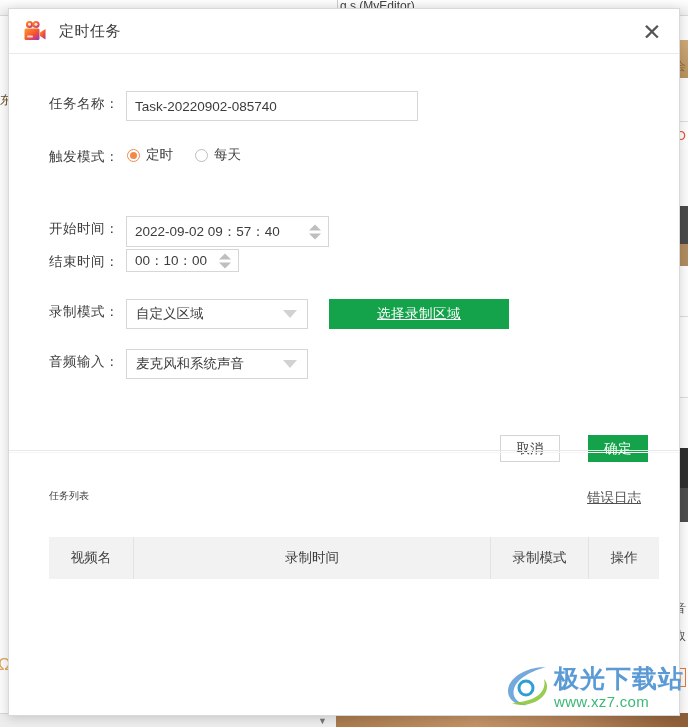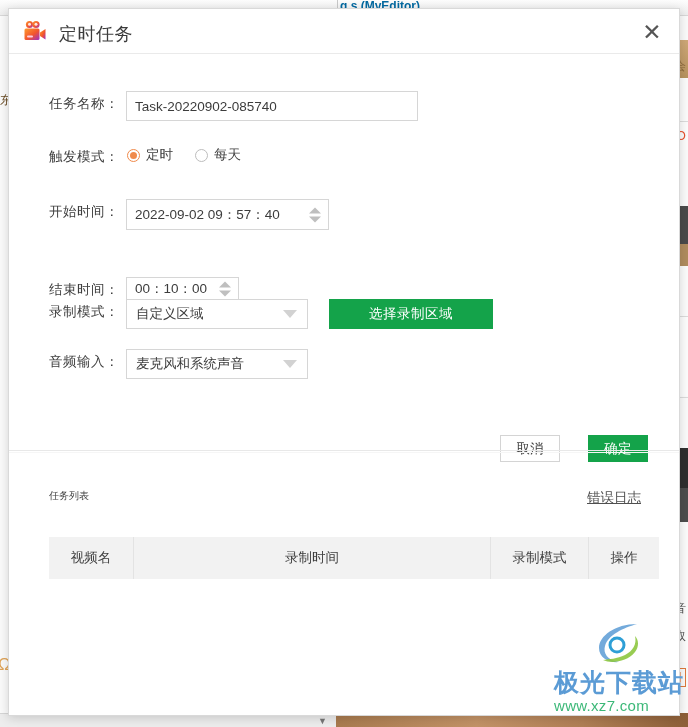--- a/index.html
+++ b/index.html
@@ -12,21 +12,21 @@
 
   
   #bg { position: absolute; inset: 0; background: #f2f2f2; z-index: 0; }
   .bg-topbar {
     position: absolute; left: 0; top: 0; width: 688px; height: 16px;
     background: linear-gradient(#fdfdfd, #eeeeee);
     border-bottom: 1px solid #d8d8d8;
   }
   .bg-toptitle {
     position: absolute; left: 340px; top: -1px;
-    font-size: 12px; color: #0369a1; white-space: nowrap; font-weight: bold;
+    font-size: 12px; color: #404040; white-space: nowrap;
   }
   .bg-vline { position: absolute; width: 1px; background: #c9c9c9; }
   .bg-hline { position: absolute; height: 1px; background: #dcdcdc; }
   .bg-redmark {
     position: absolute; left: 345px; top: 12px; width: 10px; height: 3px;
     background: #e8472c;
   }
   .bg-strip { position: absolute; right: 0; }
   .bg-leftedge {
     position: absolute; left: 0; top: 16px; width: 20px; bottom: 12px;
@@ -70,21 +70,21 @@
   .titlebar {
     position: relative; height: 45px;
     border-bottom: 1px solid #eaeaea;
   }
   .app-icon {
     position: absolute; left: 14px; top: 11px;
     width: 24px; height: 22px;
   }
   .dlg-title {
     position: absolute; left: 50px; top: 13px;
-    font-size: 18px; color: #3c3c3c; letter-spacing: .5px;
+    font-size: 15px; color: #3c3c3c; letter-spacing: .5px;
   }
   .close-btn {
     position: absolute; right: 10px; top: 6px;
     width: 34px; height: 34px;
     display: flex; align-items: center; justify-content: center;
     font-size: 23px; color: #555; cursor: pointer;
     font-family: "DejaVu Sans", sans-serif; font-weight: 300;
   }
 
   
@@ -196,21 +196,21 @@
     display: flex; align-items: center; justify-content: center;
     font-size: 13.5px; color: #3f3f3f;
     border-right: 1px solid #e3e3e3;
   }
   .th:last-child { border-right: none; }
 
   
   .watermark {
     position: absolute; right: 4px; bottom: 14px;
     z-index: 30; pointer-events: none;
-    display: flex; align-items: center; flex-direction: column;
+    display: flex; align-items: center;
   }
   .wm-text { display: flex; flex-direction: column; line-height: 1; }
   .wm-cn {
     font-size: 25px; font-weight: bold; color: #5b9bd5;
     letter-spacing: 1px;
   }
   .wm-url {
     font-size: 15px; color: #3cb878; margin-top: 3px; letter-spacing: .3px;
   }
 </style>
@@ -294,49 +294,49 @@
     <div class="frow" style="top:90px;">
       <span class="flabel">触发模式：</span>
       <div class="radio-wrap">
         <span class="radio on"></span>
         <span class="radio-label">定时</span>
         <span class="radio"></span>
         <span class="radio-label">每天</span>
       </div>
     </div>
 
-    <div class="frow" style="top:145px;">
+    <div class="frow" style="top:162px;">
       <span class="flabel">开始时间：</span>
       <div class="tinput" style="top:0; width:203px; height:31px;">
         <span>2022-09-02 09：57：40</span>
         <span class="spin">
           <span class="up"></span>
           <span class="dn"></span>
         </span>
       </div>
     </div>
 
-    <div class="frow" style="top:195px;margin-top:28px;">
+    <div class="frow" style="top:195px;">
       <span class="flabel">结束时间：</span>
       <div class="tinput" style="top:0; width:113px; height:23px;">
         <span>00：10：00</span>
         <span class="spin">
           <span class="up"></span>
           <span class="dn"></span>
         </span>
       </div>
     </div>
 
     <div class="frow" style="top:245px;">
       <span class="flabel">录制模式：</span>
       <div class="sel" style="top:0;">
         <span>自定义区域</span>
         <span class="caret"></span>
       </div>
-      <button class="btn-green" style="left:320px; top:0; width:164px; height:30px;">选择录制区域</button>
+      <button class="btn-green" style="left:320px; top:0; width:180px; height:30px;text-decoration:underline;">选择录制区域</button>
     </div>
 
     <div class="frow" style="top:295px;">
       <span class="flabel">音频输入：</span>
       <div class="sel" style="top:0;">
         <span>麦克风和系统声音</span>
         <span class="caret"></span>
       </div>
     </div>
 

